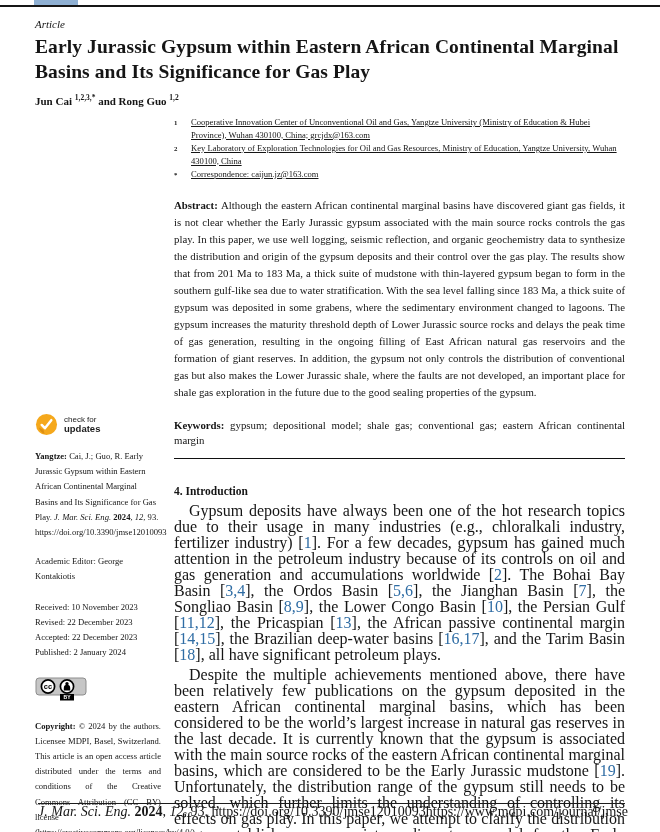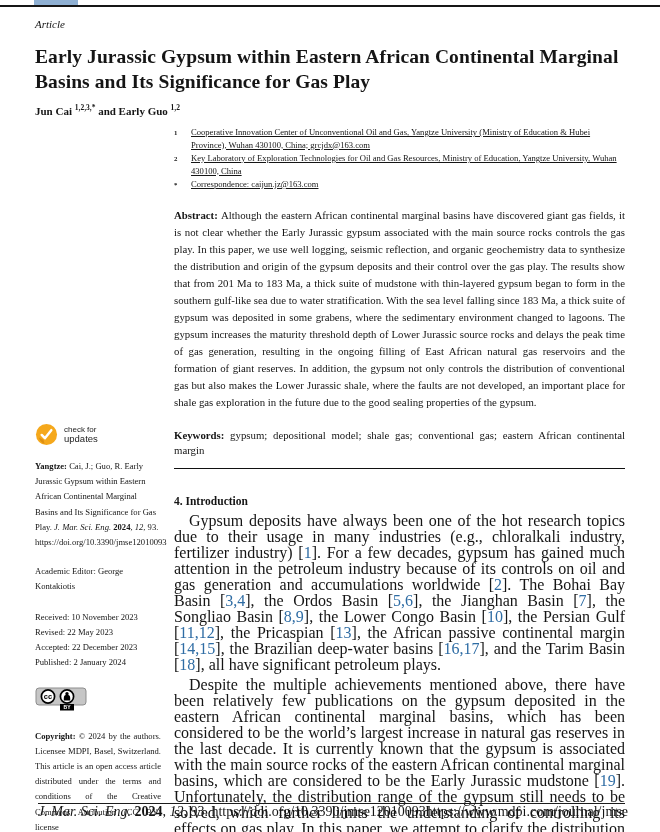--- a/index.html
+++ b/index.html
@@ -18,21 +18,21 @@
     overflow:hidden;
     margin:0 auto;
   }
   
   .top-rule{position:absolute;left:0;top:5px;width:660px;height:2px;background:#161616;}
   .blue-tab{position:absolute;left:34px;top:0;width:44px;height:5px;background:#8fb0d3;}
 
   
   .header{padding:18px 35px 0 35px;}
   .article-type{font-style:italic;font-size:11px;margin-bottom:3px;}
-  .title{font-size:19.5px;font-weight:bold;line-height:25px;max-width:592px;margin-top:14px;letter-spacing:.1px;}
+  .title{font-size:19.5px;font-weight:bold;line-height:25px;max-width:592px;margin-top:4px;letter-spacing:.1px;}
   .authors{font-size:11px;font-weight:bold;margin-top:11px;}
   .seg-sup{vertical-align:super;font-size:7.5px;line-height:0;}
 
   
   .columns{display:flex;padding:0 35px;margin-top:9px;align-items:flex-start;}
   .left-col{width:126px;flex:none;font-size:8.6px;line-height:15.2px;}
   .right-col{flex:1;margin-left:13px;}
 
   
   .affiliations{font-size:8.6px;line-height:12.5px;}
@@ -50,42 +50,42 @@
 
   
   .section-heading{margin-top:26px;font-size:11.5px;font-weight:bold;}
   .body-para{font-size:16px;line-height:16px;text-align:justify;text-indent:15px;margin-top:4px;}
   .body-para:first-of-type{margin-top:6px;}
 
   
   .badge{display:flex;align-items:center;margin-top:297px;cursor:pointer;}
   .badge-text{margin-left:6px;font-family:"Liberation Sans", sans-serif;color:#1c1c1c;}
   .badge-line1{font-size:8px;line-height:9px;}
-  .badge-line2{font-size:9.5px;line-height:10px;font-weight:normal;}
+  .badge-line2{font-size:9.5px;line-height:10px;font-weight:bold;}
   .citation{margin-top:13px;}
   .editor{margin-top:14px;}
   .dates{margin-top:15px;}
   .cc-badge{margin-top:17px;}
   .copyright{margin-top:11px;text-align:justify;}
 
   
   .footer{position:absolute;left:38px;right:35px;top:803px;border-top:1.5px solid #1c1c1c;display:flex;justify-content:space-between;font-size:14px;}
   .footer-left,.footer-right{white-space:nowrap;}
 </style>
 </head>
 <body>
 
 <div class="page">
   <div class="top-rule"></div>
   <div class="blue-tab"></div>
 
   <div class="header">
     <div class="article-type">Article</div>
     <div class="title">Early Jurassic Gypsum within Eastern African Continental Marginal Basins and Its Significance for Gas Play</div>
-    <div class="authors"><span>Jun Cai </span><span class="seg-sup">1,2,3,*</span><span> and Early Guo </span><span class="seg-sup">1,2</span></div>
+    <div class="authors"><span>Jun Cai </span><span class="seg-sup">1,2,3,*</span><span> and Rong Guo </span><span class="seg-sup">1,2</span></div>
   </div>
 
   <div class="columns">
 
     <aside class="left-col">
       <div class="badge">
         <svg width="23" height="23" viewBox="0 0 24 24">
           <circle cx="12" cy="12" r="11" fill="var(--badge-orange)"></circle>
           <path d="M4 15 a11 11 0 0 0 6 7 l-1.2-4.6 z" fill="#de8f12"></path>
           <path d="M7 12.5 l3.3 3.4 L17 7.5" stroke="#ffffff" stroke-width="2.6" fill="none" stroke-linecap="round" stroke-linejoin="round"></path>
@@ -95,21 +95,21 @@
           <span class="badge-line2" style="display:block">updates</span>
         </span>
       </div>
 
       <div class="citation"><span class="seg-b">Yangtze: </span><span>Cai, J.; Guo, R. Early Jurassic Gypsum within Eastern African Continental Marginal Basins and Its Significance for Gas Play. </span><span class="seg-i">J. Mar. Sci. Eng. </span><span class="seg-b">2024</span><span>, </span><span class="seg-i">12</span><span>, 93. https://doi.org/10.3390/jmse12010093</span></div>
 
       <div class="editor">Academic Editor: George Kontakiotis</div>
 
       <div class="dates">
         <div>Received: 10 November 2023</div>
-        <div>Revised: 22 May 2023</div>
+        <div>Revised: 22 December 2023</div>
         <div>Accepted: 22 December 2023</div>
         <div>Published: 2 January 2024</div>
       </div>
 
       <div class="cc-badge">
         <svg width="54" height="25" viewBox="0 0 54 25">
           <rect x="1" y="1" width="50" height="17" rx="3" fill="#c6c6c6" stroke="#8d8d8d" stroke-width="1"></rect>
           <circle cx="13" cy="9.5" r="6.6" fill="#ffffff" stroke="#000000" stroke-width="1.7"></circle>
           <text x="13" y="12.4" font-size="7.5" font-weight="bold" text-anchor="middle" font-family="Liberation Sans, sans-serif" fill="#000">cc</text>
           <circle cx="32" cy="9.5" r="6.6" fill="#ffffff" stroke="#000000" stroke-width="1.7"></circle>

